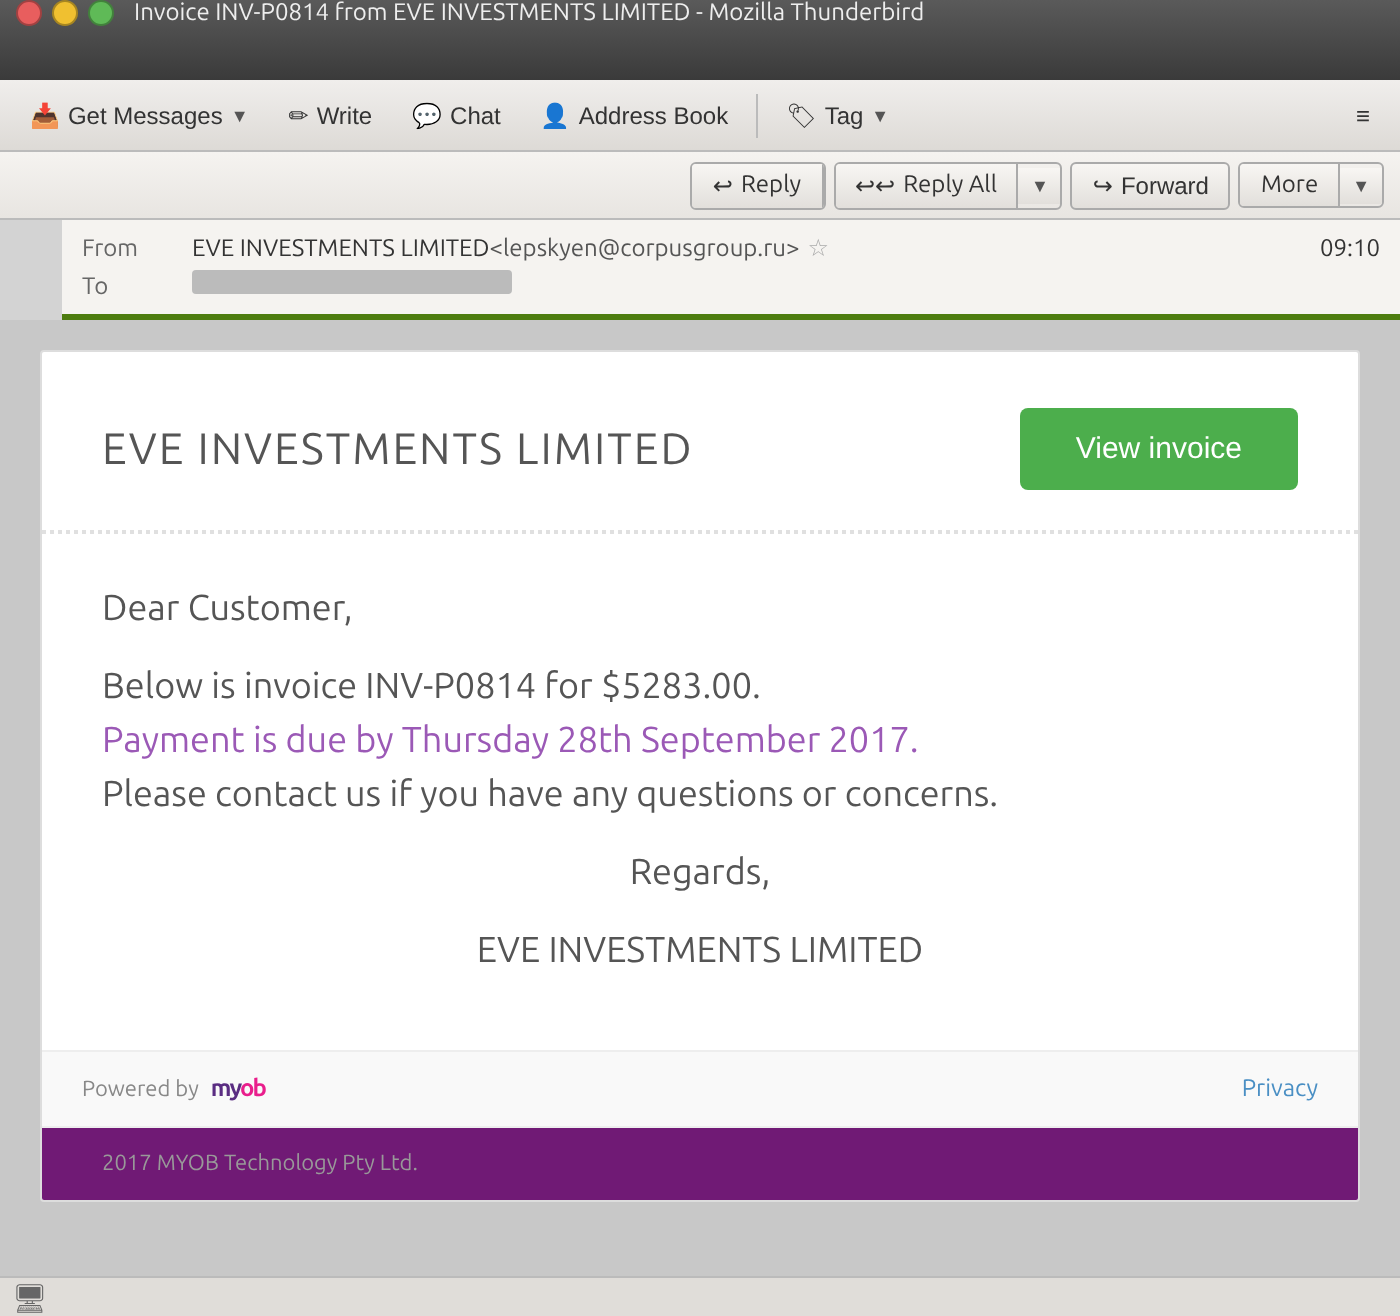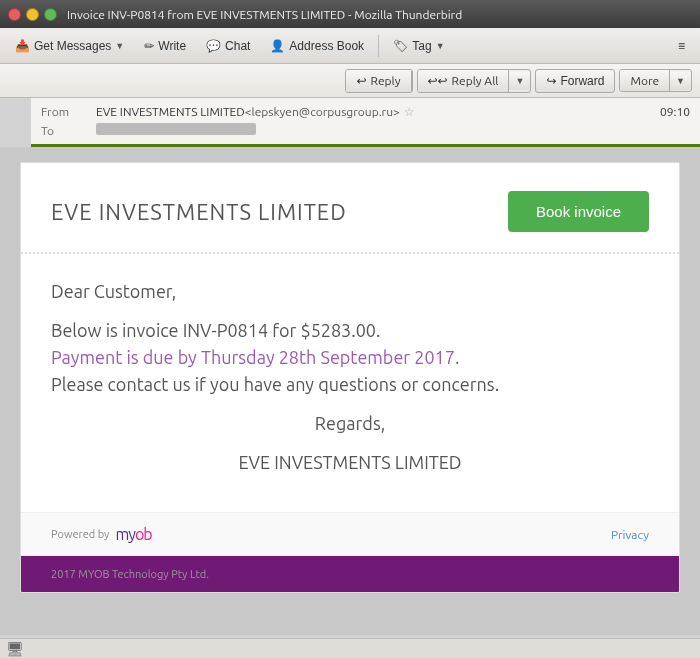--- a/index.html
+++ b/index.html
@@ -1,23 +1,23 @@
 <!DOCTYPE html>
 <html><head>
   <meta charset="utf-8">
   <style>
     * { margin: 0; padding: 0; box-sizing: border-box; }
     body { width: 700px; height: 658px; font-family: Ubuntu, Arial, sans-serif; font-size: 13px; background: #d3d3d3; overflow: hidden; }
 
     
     .titlebar {
-      height: 28px;
+      height: 40px;
       background: linear-gradient(to bottom, #5a5a5a, #3a3a3a);
       display: flex;
-      align-items: center;
+      align-items: flex-start;
       padding: 0 8px;
       color: #fff;
       font-size: 12px;
     }
     .window-controls {
       display: flex;
       gap: 5px;
       margin-right: 10px;
     }
     .win-btn {
@@ -223,35 +223,35 @@
       text-align: center;
     }
     .regards-company {
       color: #9b59b6;
     }
 
     
     .card-footer {
       background: #f9f9f9;
       border-top: 1px solid #eee;
-      padding: 12px 30px;
+      padding: 12px 20px;
       display: flex;
       align-items: center;
       justify-content: space-between;
     }
     .powered-by {
       display: flex;
       align-items: center;
       gap: 6px;
       font-size: 11px;
       color: #888;
     }
     .myob-logo {
-      font-size: 16px;
-      font-weight: normal;
+      font-size: 12px;
+      font-weight: bold;
       color: #5a2d82;
       letter-spacing: -1px;
     }
     .myob-logo span.my { color: #5a2d82; }
     .myob-logo span.ob { color: #5a2d82; }
     .privacy-link {
       font-size: 12px;
       color: #4a8fc4;
       text-decoration: none;
       cursor: pointer;
@@ -362,21 +362,21 @@
     <span class="header-label">To</span>
     <span class="to-blurred" style="width:160px; height:12px; background:#bbb; display:inline-block; border-radius:2px;"></span>
   </div>
 </div>
 
 <div class="email-body-outer">
   <div class="email-card">
 
     <div class="card-header">
       <span class="company-name">EVE INVESTMENTS LIMITED</span>
-      <button class="view-invoice-btn">Book invoice</button>
+      <button class="view-invoice-btn">View invoice</button>
     </div>
 
     <div class="card-body">
       <p>Dear Customer,</p>
       <p>
         <span>Below is invoice INV-P0814 for $5283.00.</span><br>
         <span class="highlight">Payment is due by Thursday 28th September 2017.</span><br>
         <span>Please contact us if you have any questions or concerns.</span>
       </p>
       <div class="regards-section">

